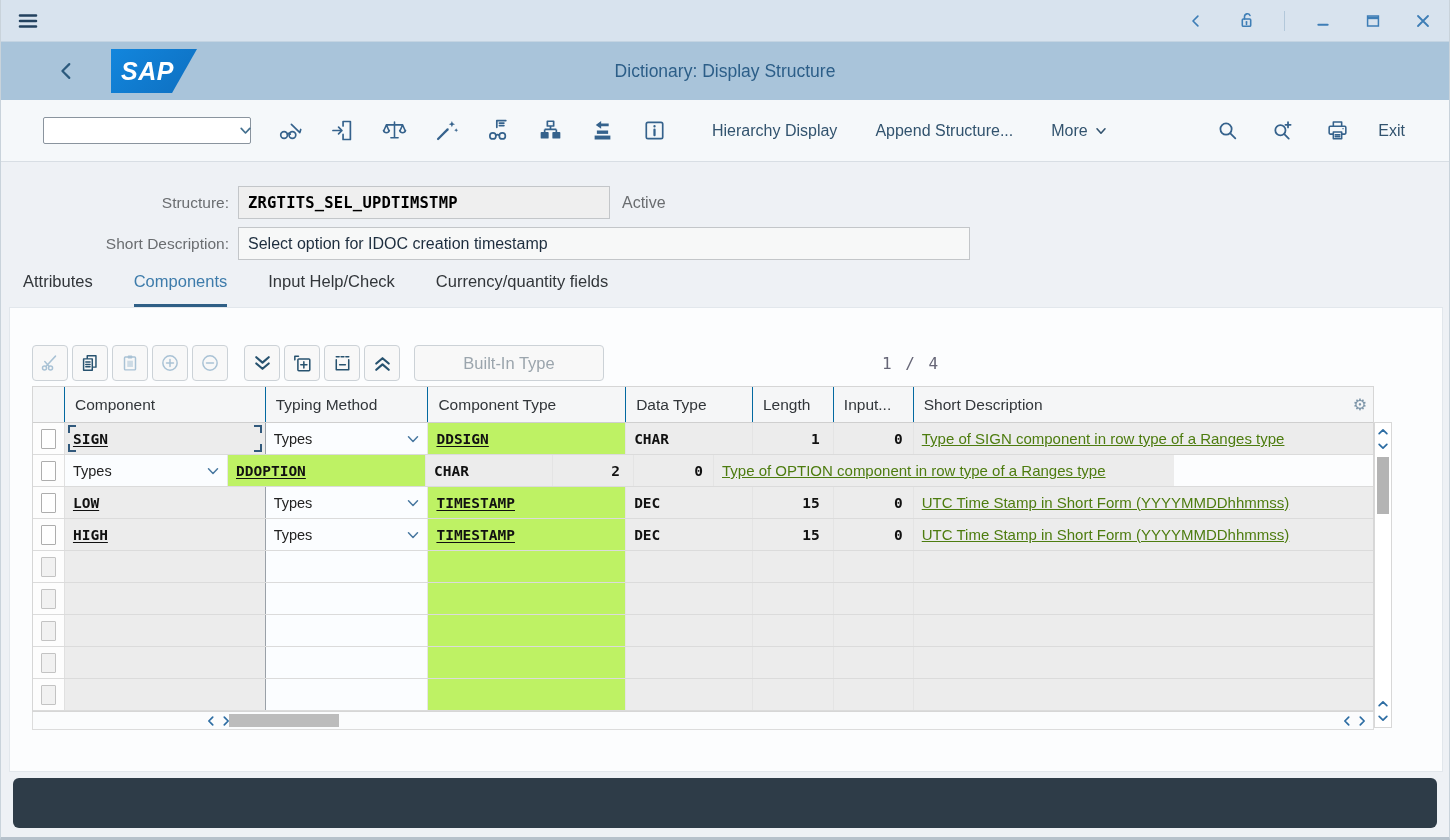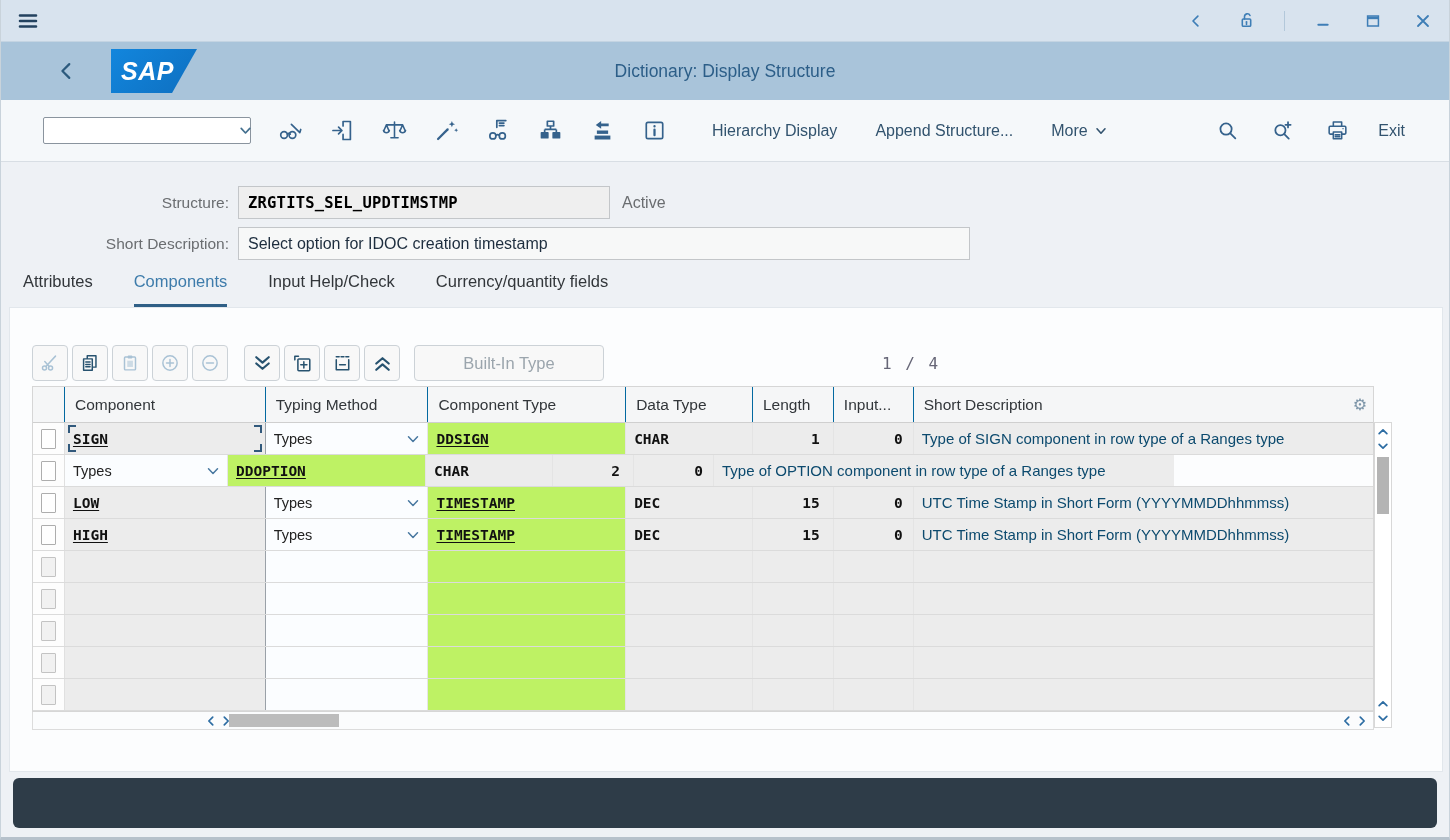--- a/index.html
+++ b/index.html
@@ -94,21 +94,21 @@
   .trow.body .c3 { background:#bef264; padding-left:8px; }
   .trow.body .c4 { background:#ececec; padding-left:8px; }
   .trow.body .c5 { background:#ececec; justify-content:flex-end; padding-right:13px; }
   .trow.body .c6 { background:#ececec; justify-content:flex-end; padding-right:10px; }
   .trow.body .c7 { background:#ececec; padding-left:8px; }
   .mono { font-family:"DejaVu Sans Mono", monospace; font-size:14.5px; color:#111; font-weight:bold; }
   .link { text-decoration:underline; text-underline-offset:2px; cursor:pointer; }
   .typing { font-family:Liberation Sans, sans-serif; font-size:14.5px; color:#222; display:flex; align-items:center;
             width:100%; cursor:pointer; }
   .typing .dd { margin-left:auto; margin-right:7px; color:#4878a0; display:flex; }
-  .sdesc-cell { font-size:15px; color:#0c4a6e; white-space:nowrap; }
+  .sdesc-cell { font-size:15px; color:#4d7c0f; white-space:nowrap;text-decoration:underline; }
   .cbx { width:15px; height:20px; border:1px solid #adadad; background:#fefefe; border-radius:1px; cursor:pointer; }
   .trow.empty .cbx { background:#f1f1f1; border-color:#c3c3c3; cursor:default; }
   .focusbrk { position:absolute; inset:2px 3px; pointer-events:none;
     background-image:
       linear-gradient(#31597c,#31597c),linear-gradient(#31597c,#31597c),
       linear-gradient(#31597c,#31597c),linear-gradient(#31597c,#31597c),
       linear-gradient(#31597c,#31597c),linear-gradient(#31597c,#31597c),
       linear-gradient(#31597c,#31597c),linear-gradient(#31597c,#31597c);
     background-repeat:no-repeat;
     background-size:8px 2px,2px 8px,8px 2px,2px 8px,8px 2px,2px 8px,8px 2px,2px 8px;

